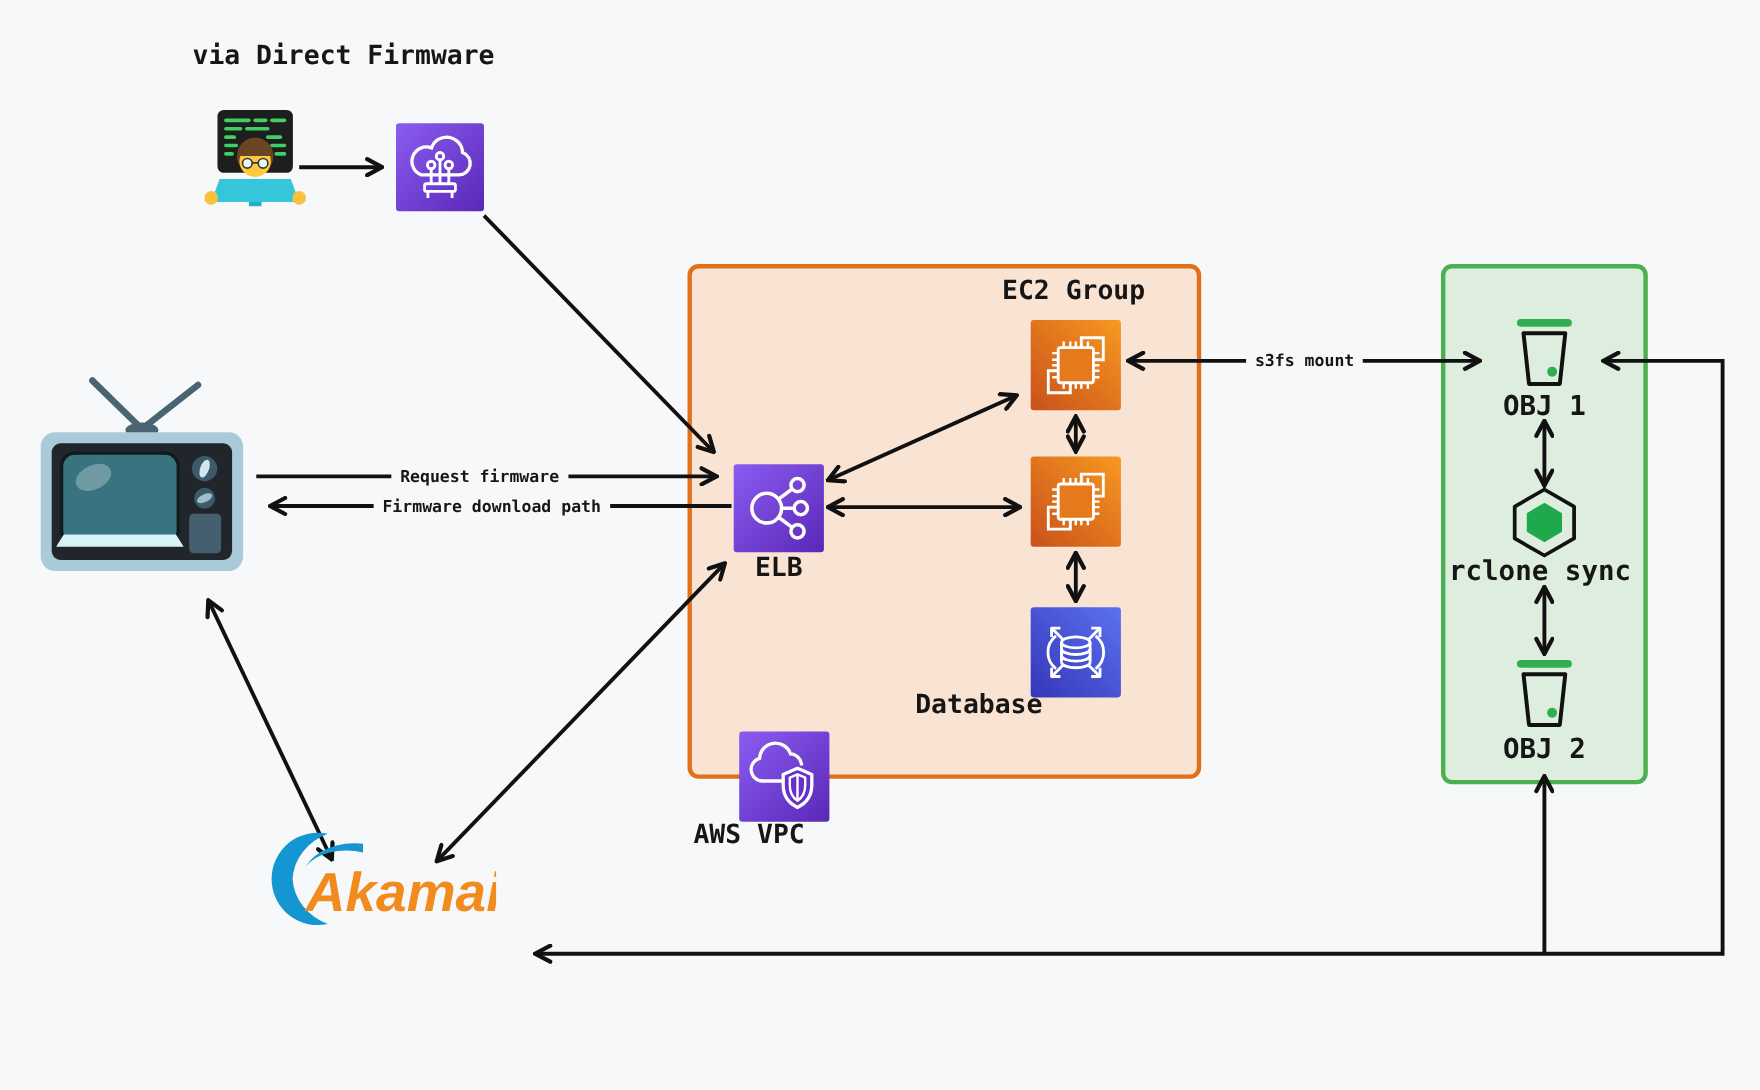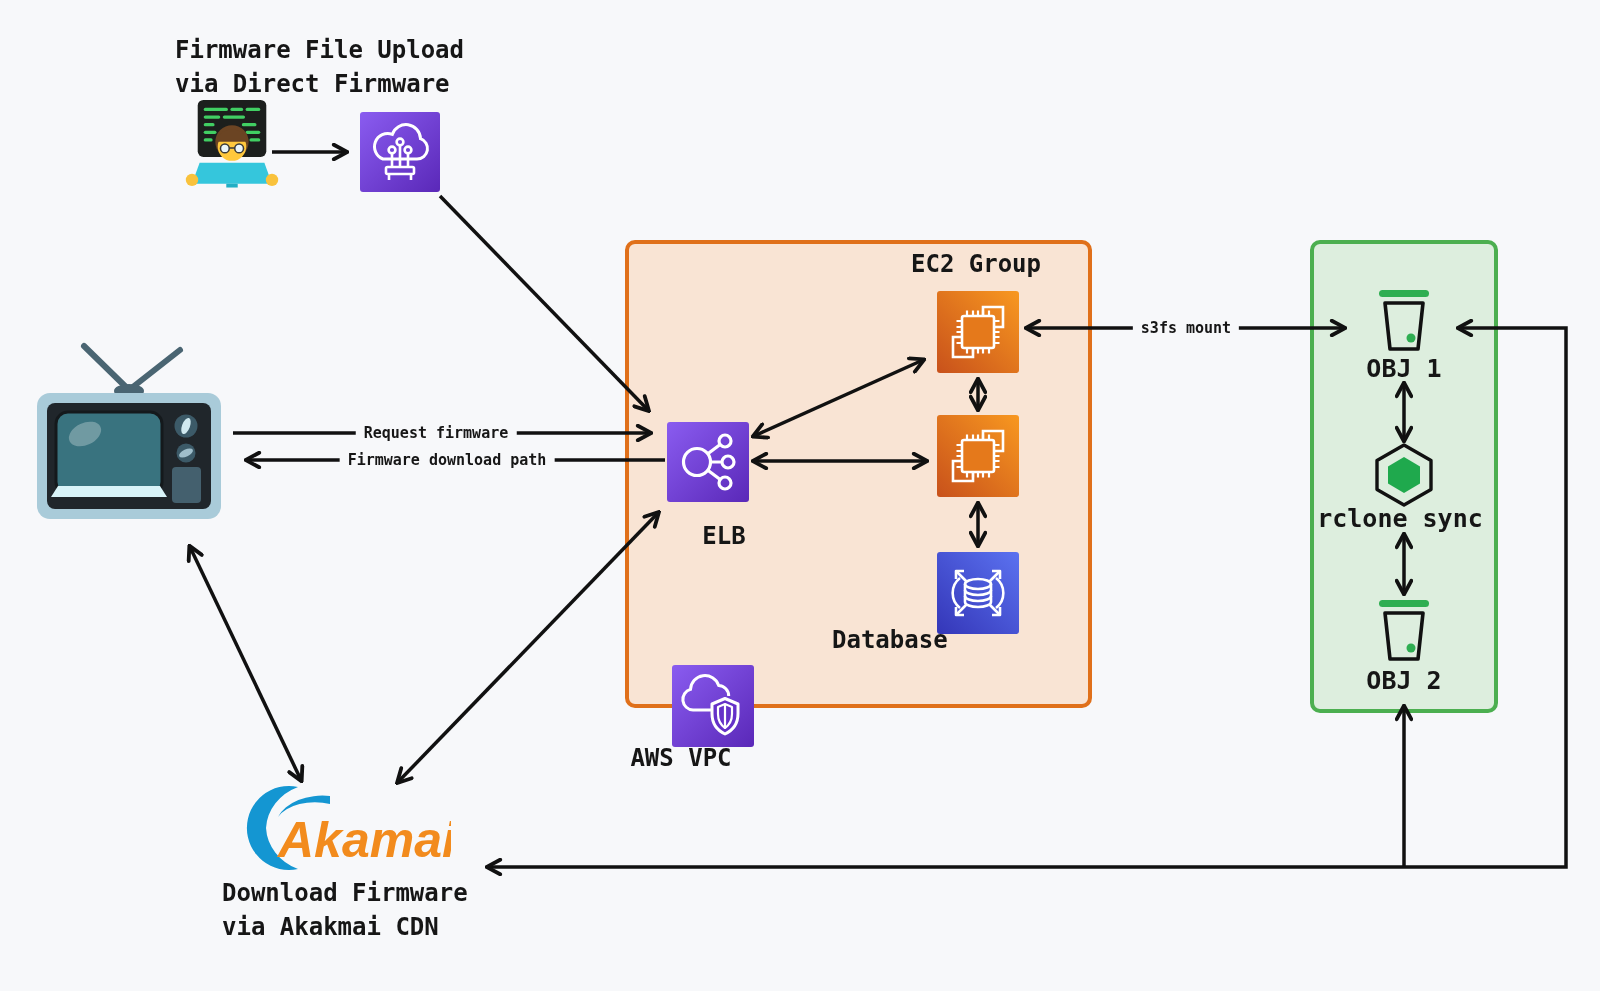--- a/index.html
+++ b/index.html
@@ -49,21 +49,20 @@
       <path d="M1404,384 L1404,440" marker-start="url(#ah)" marker-end="url(#ah)"></path>
       <path d="M1404,535 L1404,593" marker-start="url(#ah)" marker-end="url(#ah)"></path>
       <path d="M1459,328 L1566,328 L1566,867 L488,867" marker-start="url(#ah)" marker-end="url(#ah)"></path>
       <path d="M1404,866 L1404,707" marker-end="url(#ah)"></path>
       <path d="M190,547 L301,780" marker-start="url(#ah)" marker-end="url(#ah)"></path>
       <path d="M398,782 L658,513" marker-start="url(#ah)" marker-end="url(#ah)"></path>
     </g>
   </svg>
 
   <div class="lbl title" style="left:175px;top:33px;">
-    <div>Firmware File Upload</div>
     <div>via Direct Firmware</div>
   </div>
 
   <div class="node" style="left:182px;top:98px;">
     <svg width="100" height="100" viewBox="0 0 100 105">
       <rect x="14" y="2" width="72" height="60" rx="6" fill="#1c1f1d"></rect>
       <g stroke="#41cf63" stroke-width="3.4" stroke-linecap="round">
         <path d="M22,12 H44"></path>
           <path d="M50,12 H60"></path>
           <path d="M66,12 H78"></path>
@@ -134,21 +133,21 @@
         <circle cx="30" cy="40" r="13.5"></circle>
         <circle cx="58" cy="19" r="6"></circle>
           <circle cx="61" cy="40" r="6"></circle>
           <circle cx="58" cy="61" r="6"></circle>
         <path d="M40.5,32 L52.5,23"></path>
           <path d="M43.5,40 H55"></path>
           <path d="M40.5,48 L52.5,57"></path>
       </g>
     </svg>
   </div>
-  <div class="lbl center" style="left:708px;top:520px;margin-left:16px;">ELB</div>
+  <div class="lbl center" style="left:708px;top:500px;">ELB</div>
 
   <div class="lbl center" style="left:976px;top:248px;">EC2 Group</div>
 
   <div class="node" style="left:937px;top:291px;">
     <svg class="iconbg grad-orange" width="82" height="82" viewBox="0 0 82 82">
       <g fill="none" stroke="#fff" stroke-width="2.6">
         <path d="M46,34 V16 h20 v20 h-18"></path>
         <path d="M36,46 h-20 v20 h20 v-18"></path>
       </g>
       <rect x="25" y="25" width="32" height="32" rx="2" fill="#e5791b" stroke="#fff" stroke-width="2.6"></rect>
@@ -266,29 +265,25 @@
 
   <div class="node" style="left:1374px;top:600px;">
     <svg width="60" height="68" viewBox="0 0 60 68">
       <rect x="5" y="0" width="50" height="7" rx="3.5" fill="#2fae52"></rect>
       <path d="M11,13 H49 L44,59 H16 Z" fill="none" stroke="#111" stroke-width="3.6" stroke-linejoin="round"></path>
       <circle cx="37" cy="48" r="4.5" fill="#2fae52"></circle>
     </svg>
   </div>
   <div class="lbl center small" style="left:1404px;top:664px;">OBJ 2</div>
 
-  <div class="node" style="left:226px;top:777px;">
+  <div class="node" style="left:226px;top:748px;">
     <svg width="225" height="100" viewBox="0 0 225 100">
       <path d="M72,10 A42,42 0 1 0 72,92 A52,47 0 0 1 40,51 A52,47 0 0 1 72,10 Z" fill="#1496d2"></path>
       <path d="M104,27 A40,24 0 0 0 52,40 A47,32 0 0 1 104,19 Z" fill="#1496d2"></path>
       <text x="52" y="80" font-family="Liberation Sans, sans-serif" font-size="50" font-weight="bold" font-style="italic" fill="#f28b1d">Akamai</text>
     </svg>
   </div>
-  <div class="lbl akamai-caption" style="left:222px;top:876px;">
-    <div>Download Firmware</div>
-    <div>via Akakmai CDN</div>
-  </div>
 
   <div class="edge-label" style="left:436px;top:433px;">Request firmware</div>
   <div class="edge-label" style="left:447px;top:460px;">Firmware download path</div>
   <div class="edge-label" style="left:1186px;top:328px;">s3fs mount</div>
 
 </div>
 
 </body></html>

